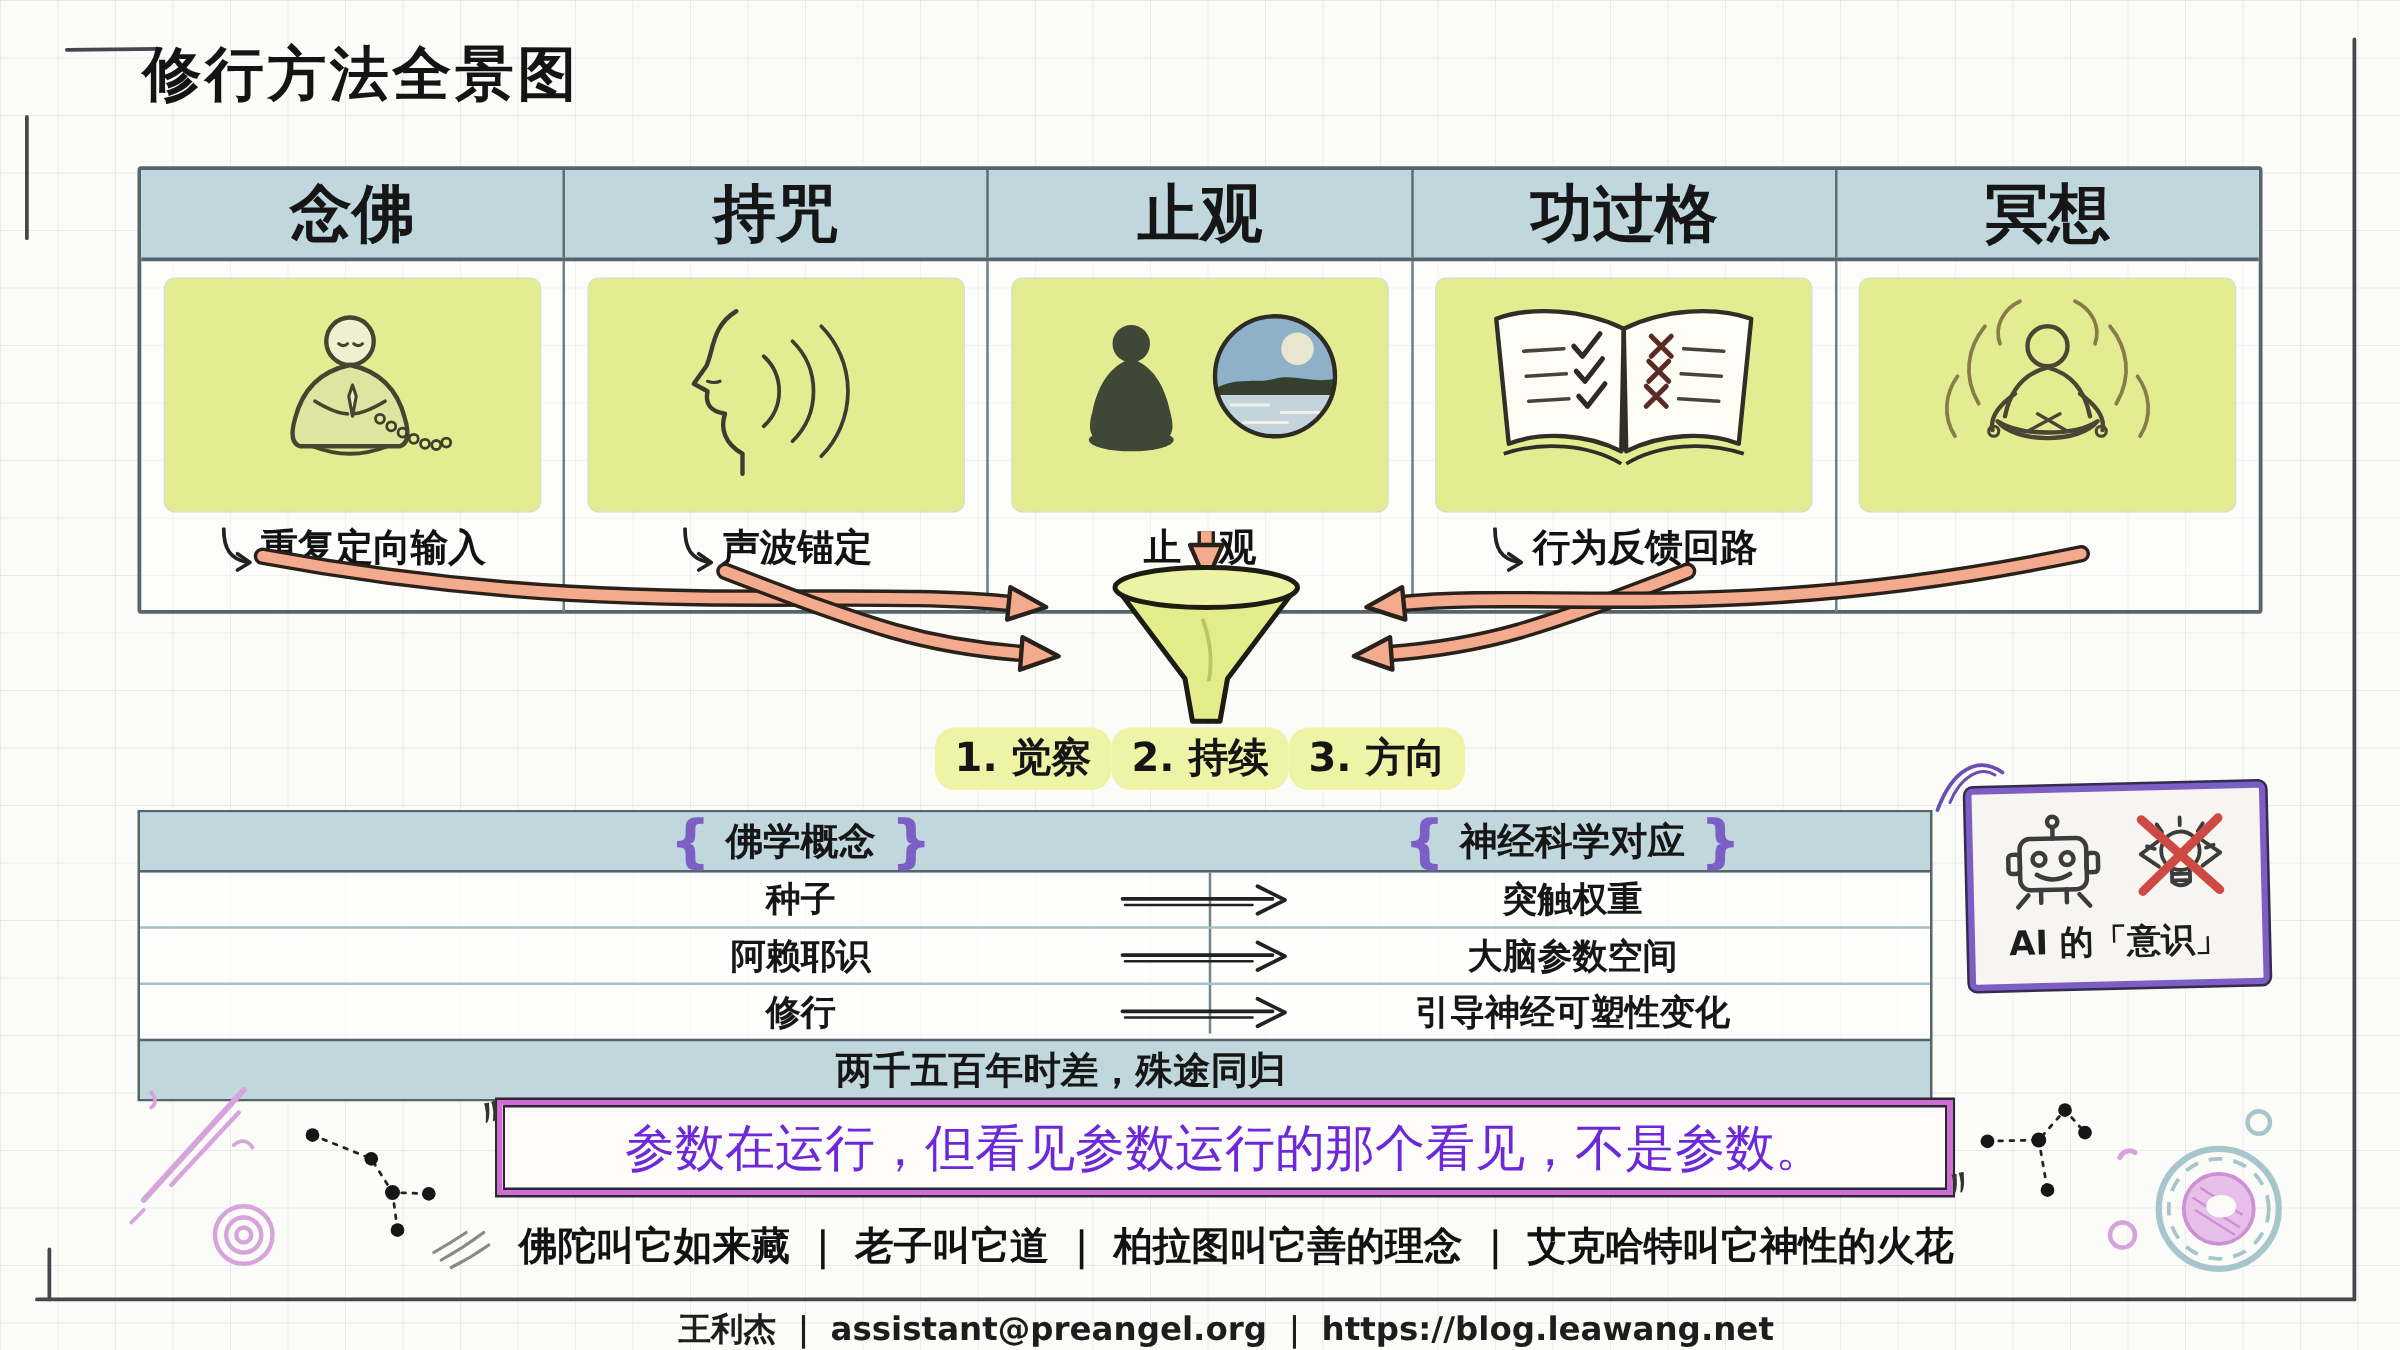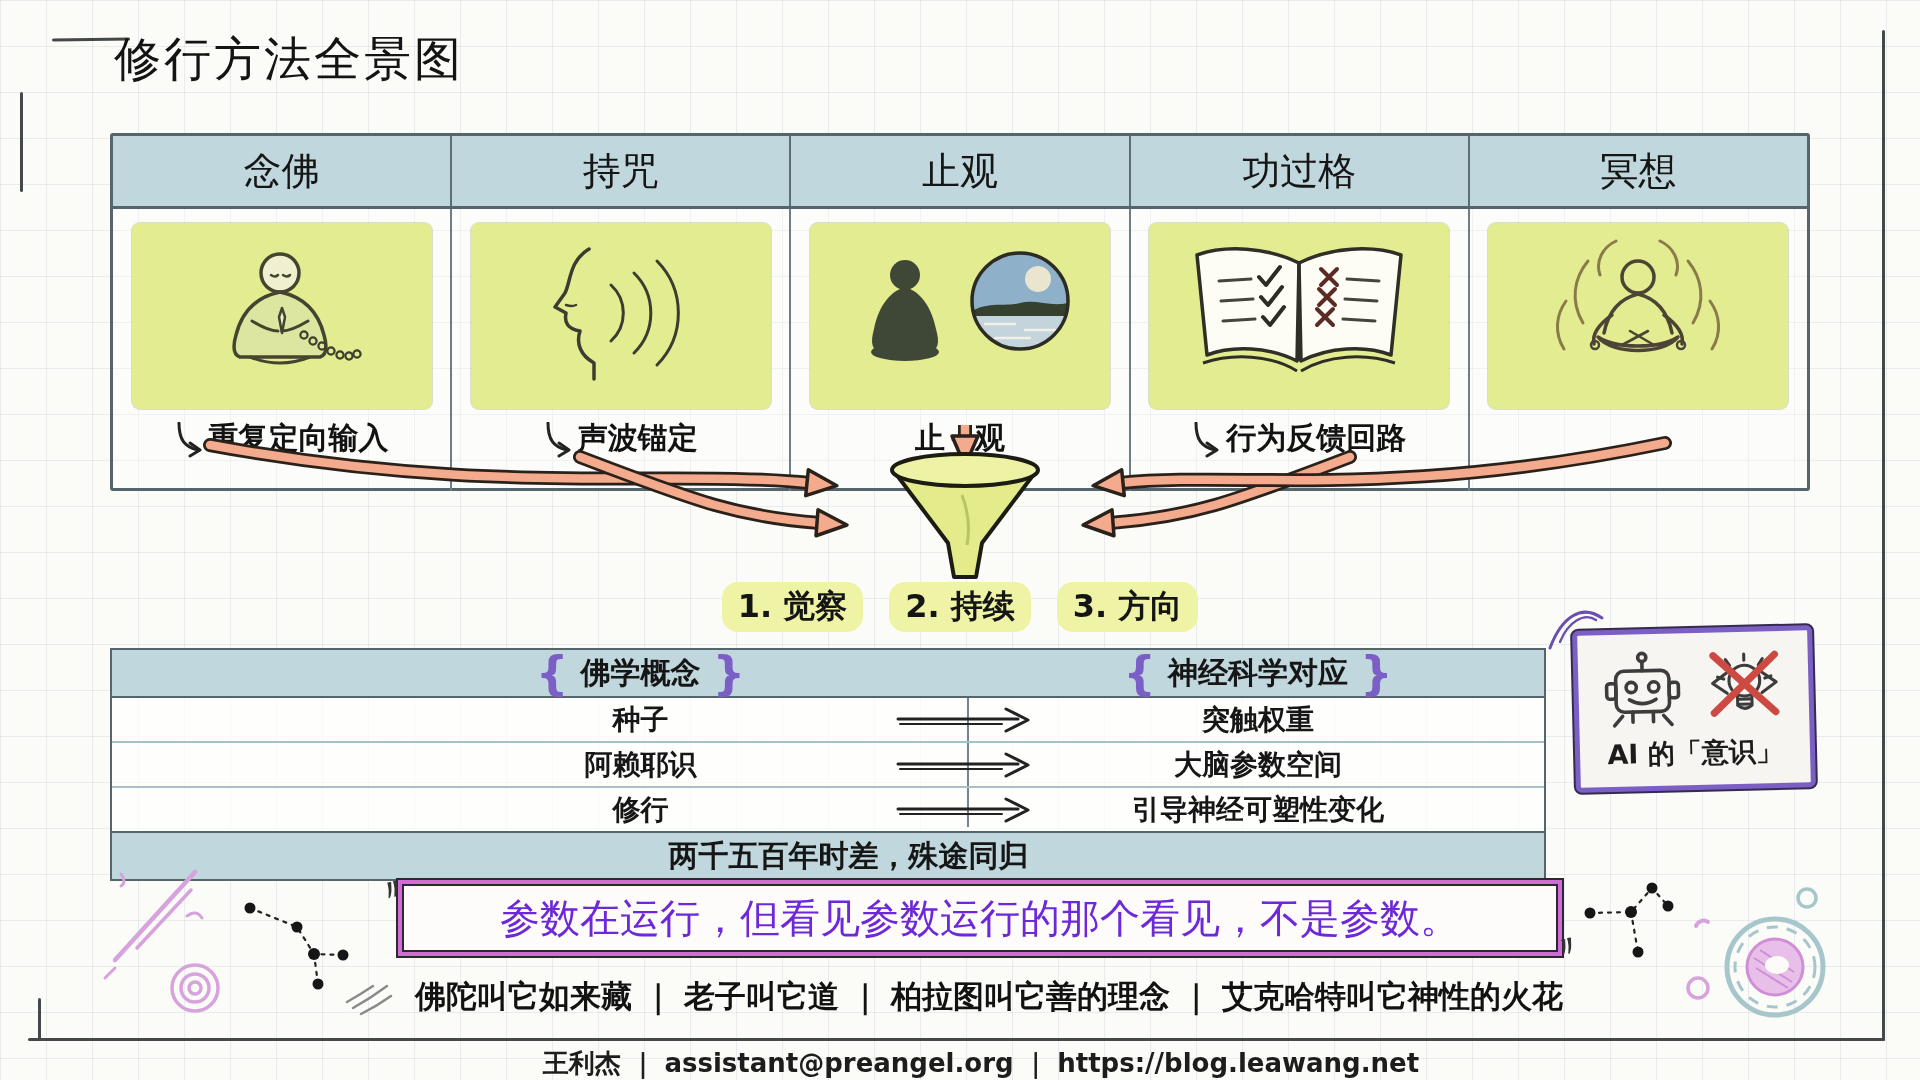--- a/index.html
+++ b/index.html
@@ -9,36 +9,36 @@
     background-image:
       linear-gradient(to right, rgba(160,175,190,0.20) 1px, transparent 1px),
       linear-gradient(to bottom, rgba(160,175,190,0.20) 1px, transparent 1px);
     background-size:46px 46px;color:#161616;}
   .abs{position:absolute;}
 
   
   .frame{position:absolute;background:#44484b;border-radius:2px;}
 
   
-  .title{position:absolute;left:114px;top:28px;font-size:47px;font-weight:400;letter-spacing:3px;color:#141414;white-space:nowrap;}
+  .title{position:absolute;left:114px;top:28px;font-size:47px;font-weight:700;letter-spacing:3px;color:#141414;white-space:nowrap;}
 
   
   .methods-table{position:absolute;left:110px;top:133px;width:1700px;height:358px;border:3px solid #55656c;border-radius:3px;box-sizing:border-box;background:rgba(255,255,255,0.35);}
   .mt-header{display:flex;height:70px;background:#c0d7de;border-bottom:3px solid #55656c;}
-  .mt-hcell{flex:1;display:flex;align-items:center;justify-content:center;font-size:38px;font-weight:400;border-right:2px solid #5d6e75;white-space:nowrap;text-align:right;}
+  .mt-hcell{flex:1;display:flex;align-items:center;justify-content:center;font-size:50px;font-weight:700;border-right:2px solid #5d6e75;white-space:nowrap;text-align:right;}
   .mt-hcell:last-child{border-right:none;}
   .mt-body{display:flex;height:282px;border-radius:20px;}
   .mt-cell{flex:1;border-right:2px solid #6d7e85;display:flex;flex-direction:column;align-items:center;box-sizing:border-box;padding-top:14px;}
   .mt-cell:last-child{border-right:none;}
   .illustration{width:300px;height:186px;background:#e4ec92;border-radius:8px;box-shadow:0 0 0 1px rgba(120,130,60,0.25);}
   .caption{margin-top:9px;display:flex;align-items:flex-start;gap:6px;font-size:30px;font-weight:800;color:#121212;white-space:nowrap;}
   .caption svg{margin-top:4px;}
 
   
-  .funnel-labels{position:absolute;left:0;top:582px;width:1920px;display:flex;justify-content:center;gap:26px;}
+  .funnel-labels{position:absolute;left:0;top:582px;width:1920px;display:flex;justify-content:center;}
   .funnel-labels span{background:#eef3a6;border-radius:16px;padding:3px 16px;font-size:32px;font-weight:800;color:#151515;white-space:nowrap;}
 
   
   .mapping-table{position:absolute;left:110px;top:648px;width:1436px;border:2.5px solid #55656c;box-sizing:border-box;background:rgba(255,255,255,0.7);}
   .map-header{position:relative;height:46px;background:#c0d7de;border-bottom:2.5px solid #55656c;}
   .map-hgroup{position:absolute;top:0;height:46px;display:flex;align-items:center;justify-content:center;gap:12px;}
   .map-hgroup .label{font-size:30px;font-weight:800;white-space:nowrap;}
   .map-hgroup .brace{color:#7b5fc4;font-size:46px;font-weight:800;line-height:40px;}
   .map-rows{position:relative;}
   .map-row{position:relative;height:43px;border-bottom:2px solid #a5c0c8;}

